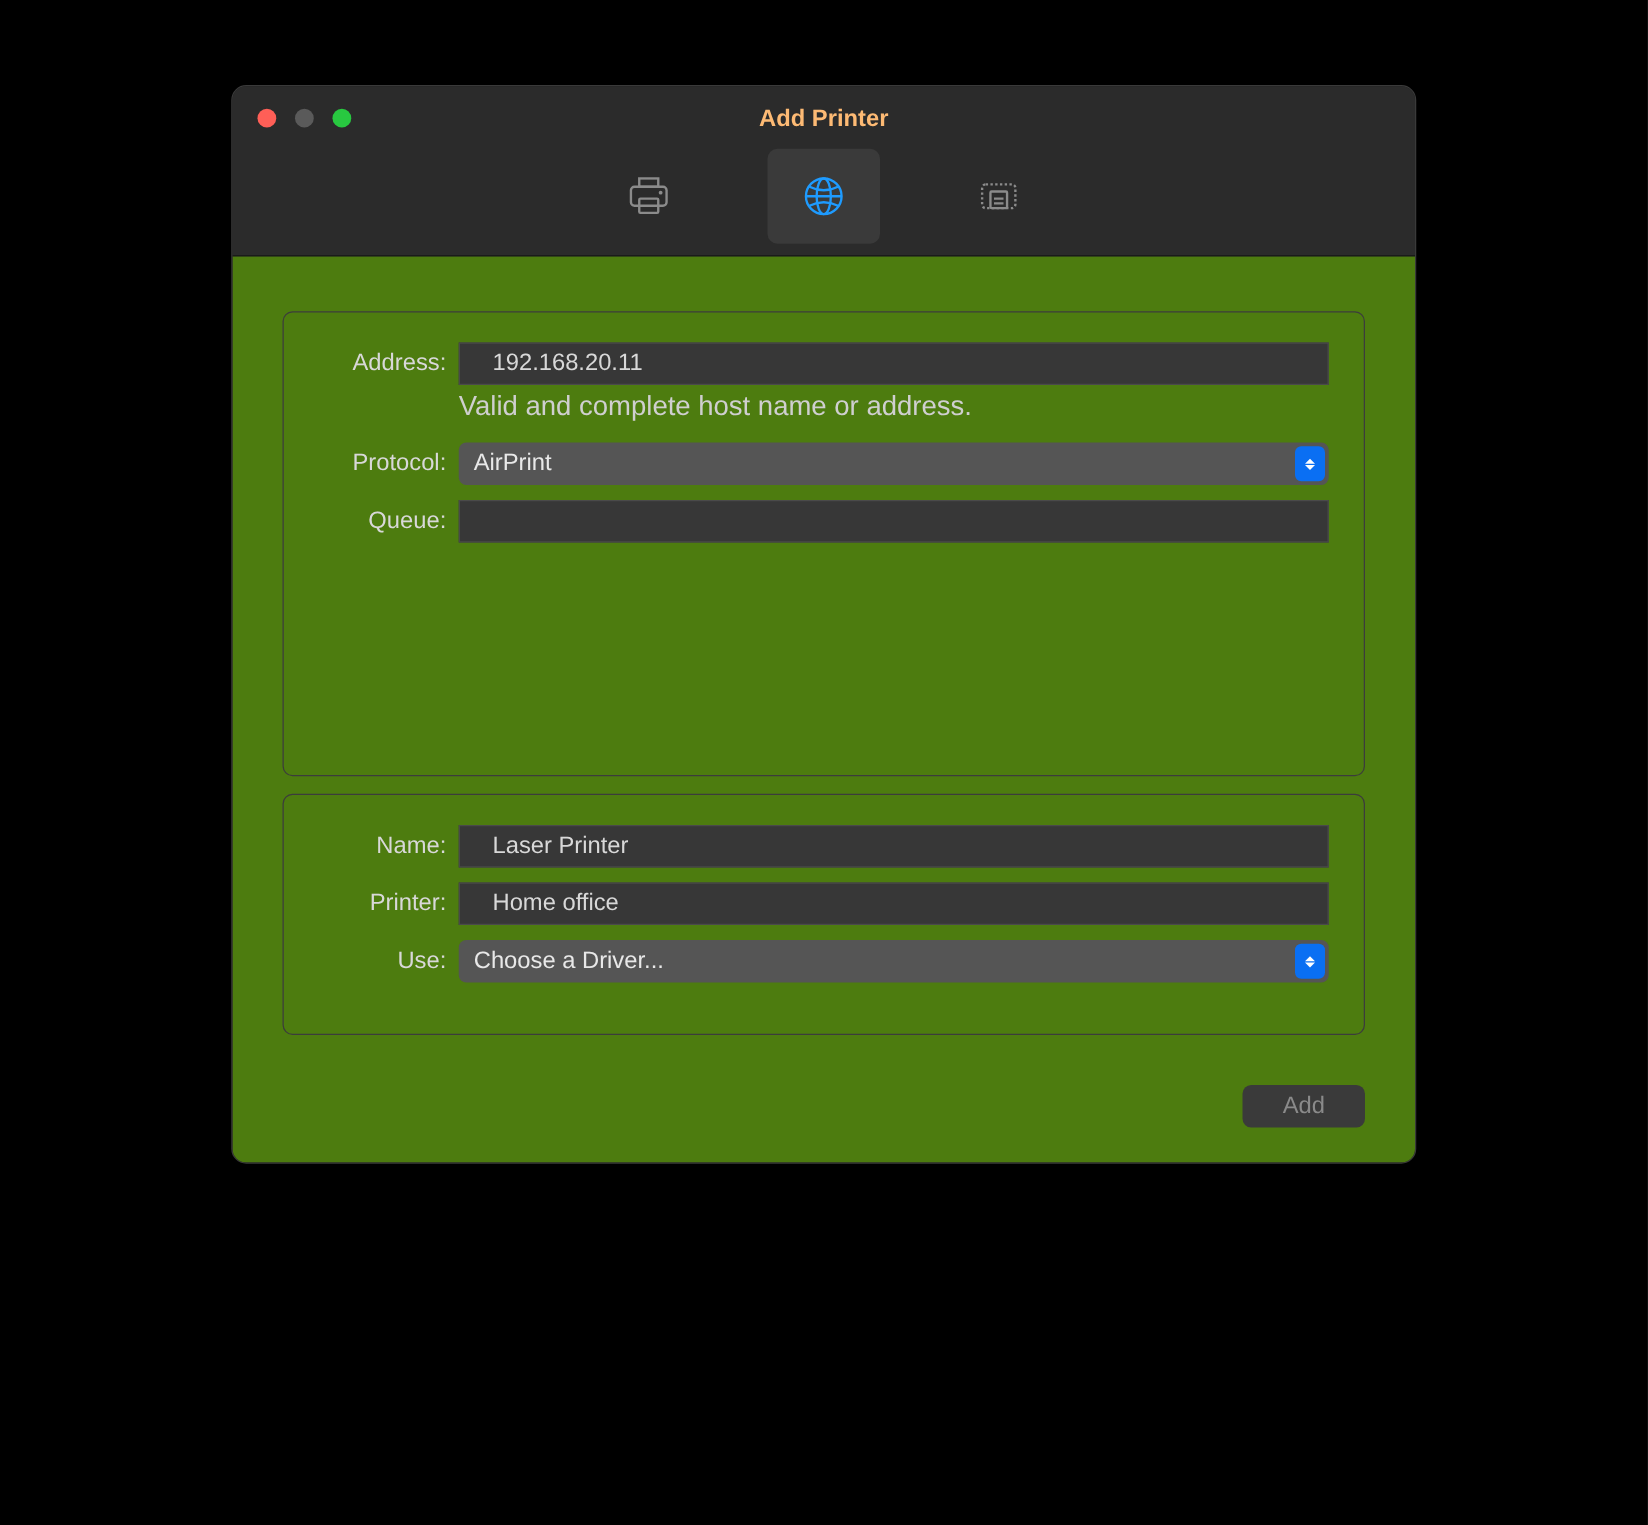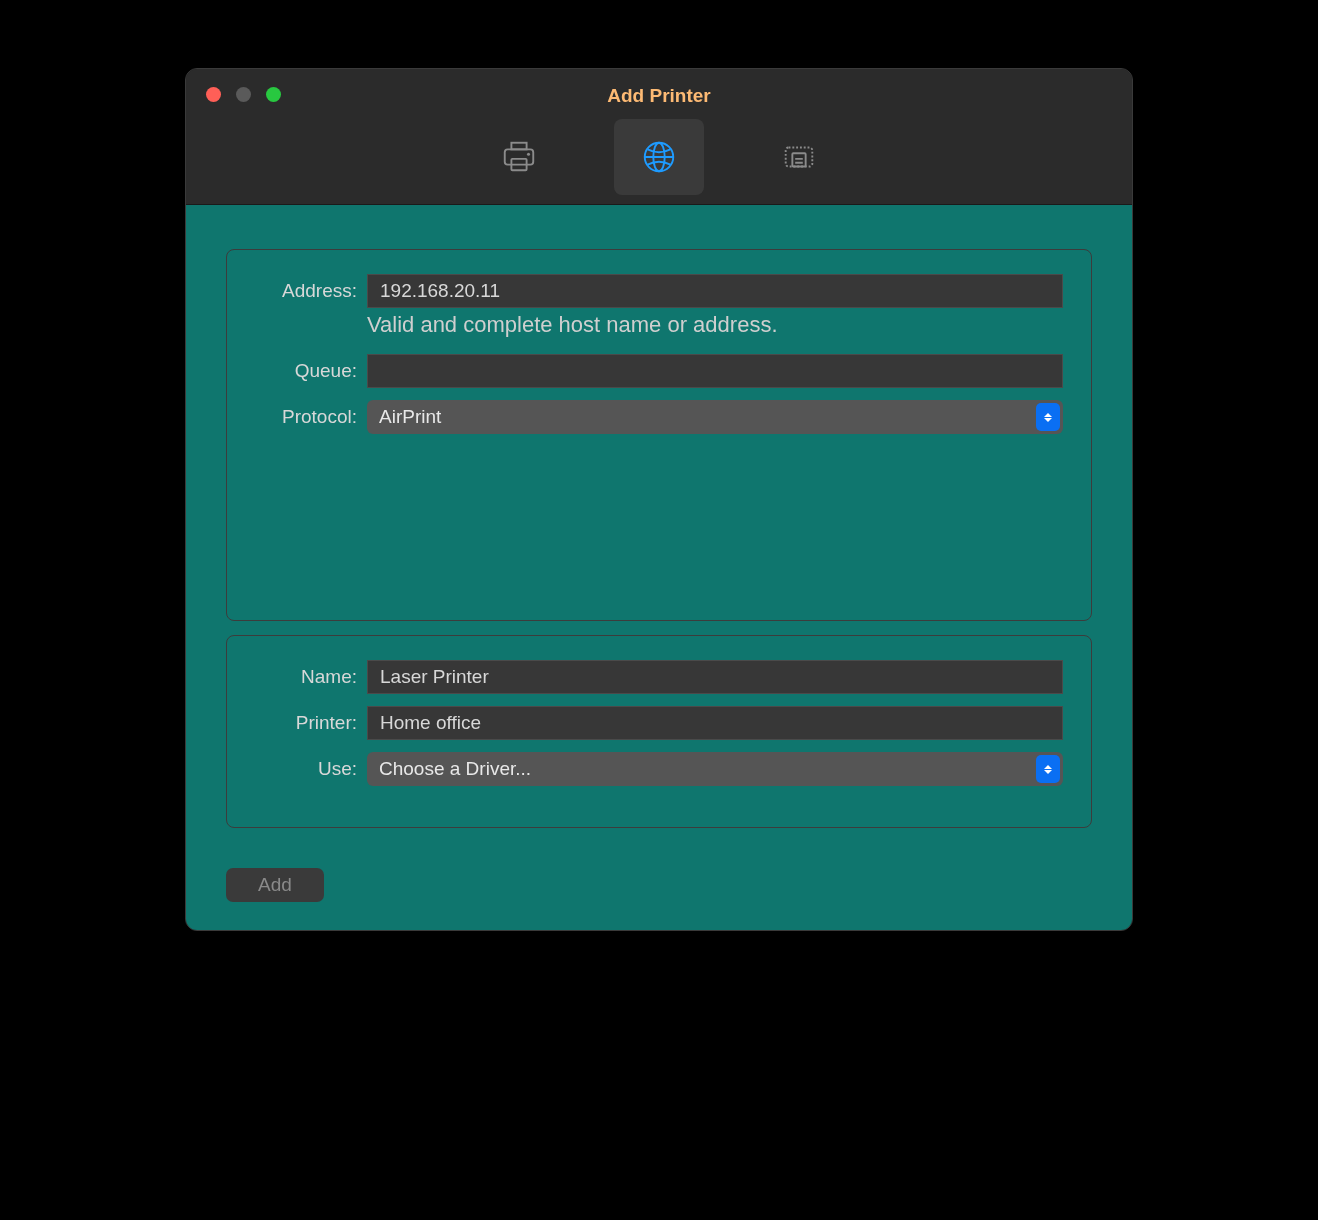--- a/index.html
+++ b/index.html
@@ -60,21 +60,21 @@
       display: flex; align-items: center; justify-content: center;
       border-radius: 8px;
     }
     .tb-btn.selected { background: #3a3a3a; }
     .icon-svg { width: 38px; height: 38px; }
     .icon-stroke { stroke: #8b8b8b; stroke-width: 2; fill: none; }
     .tb-btn.selected .icon-stroke { stroke: #1e9bff; }
 
     .body {
       flex: 1;
-      background: #0f766e;
+      background: #4d7c0f;
       padding: 44px 40px 28px 40px;
       display: flex;
       flex-direction: column;
     }
     .panel {
       border: 1px solid #3c3c3c;
       border-radius: 8px;
       padding: 24px 28px 24px 20px;
       margin-bottom: 14px;
     }
@@ -93,21 +93,21 @@
       margin-right: 10px;
     }
     .field {
       flex: 1;
       height: 34px;
       background: #373737;
       border: 1px solid #4a4a4a;
       border-radius: 0;
       color: #d8d8d8;
       font-size: 19px;
-      padding: 4px 12px;
+      padding: 4px 26px;
       display: flex;
       align-items: center;
     }
     .hint {
       margin-left: 120px;
       color: #cfcfcf;
       font-size: 22px;
       margin-bottom: 16px;
     }
     .select {
@@ -133,21 +133,21 @@
       align-items: center;
       justify-content: center;
       gap: 1px;
     }
     .chev { width: 0; height: 0; border-left:4px solid transparent; border-right:4px solid transparent; }
     .chev.up { border-bottom:4px solid #fff; }
     .chev.dn { border-top:4px solid #fff; }
 
     .footer {
       display: flex;
-      justify-content: flex-start;
+      justify-content: flex-end;
       padding-top: 26px;
     }
     .add-btn {
       background: #3a3a3a;
       color: #8a8a8a;
       font-size: 19px;
       border-radius: 7px;
       padding: 6px 32px;
       border: none;
     }
@@ -197,33 +197,33 @@
 
   <div class="body">
     <div class="panel top">
       <div class="row tight">
         <div class="label">Address:</div>
         <div class="field">192.168.20.11</div>
       </div>
       <div class="hint">Valid and complete host name or address.</div>
 
       <div class="row">
-        <div class="label">Queue:</div>
-        <div class="field"></div>
-      </div>
-
-      <div class="row">
         <div class="label">Protocol:</div>
         <div class="select">
           <span>AirPrint</span>
           <div class="stepper">
             <div class="chev up"></div>
               <div class="chev dn"></div>
           </div>
         </div>
+      </div>
+
+      <div class="row">
+        <div class="label">Queue:</div>
+        <div class="field"></div>
       </div>
     </div>
 
     <div class="panel">
       <div class="row">
         <div class="label">Name:</div>
         <div class="field">Laser Printer</div>
       </div>
       <div class="row">
         <div class="label">Printer:</div>

